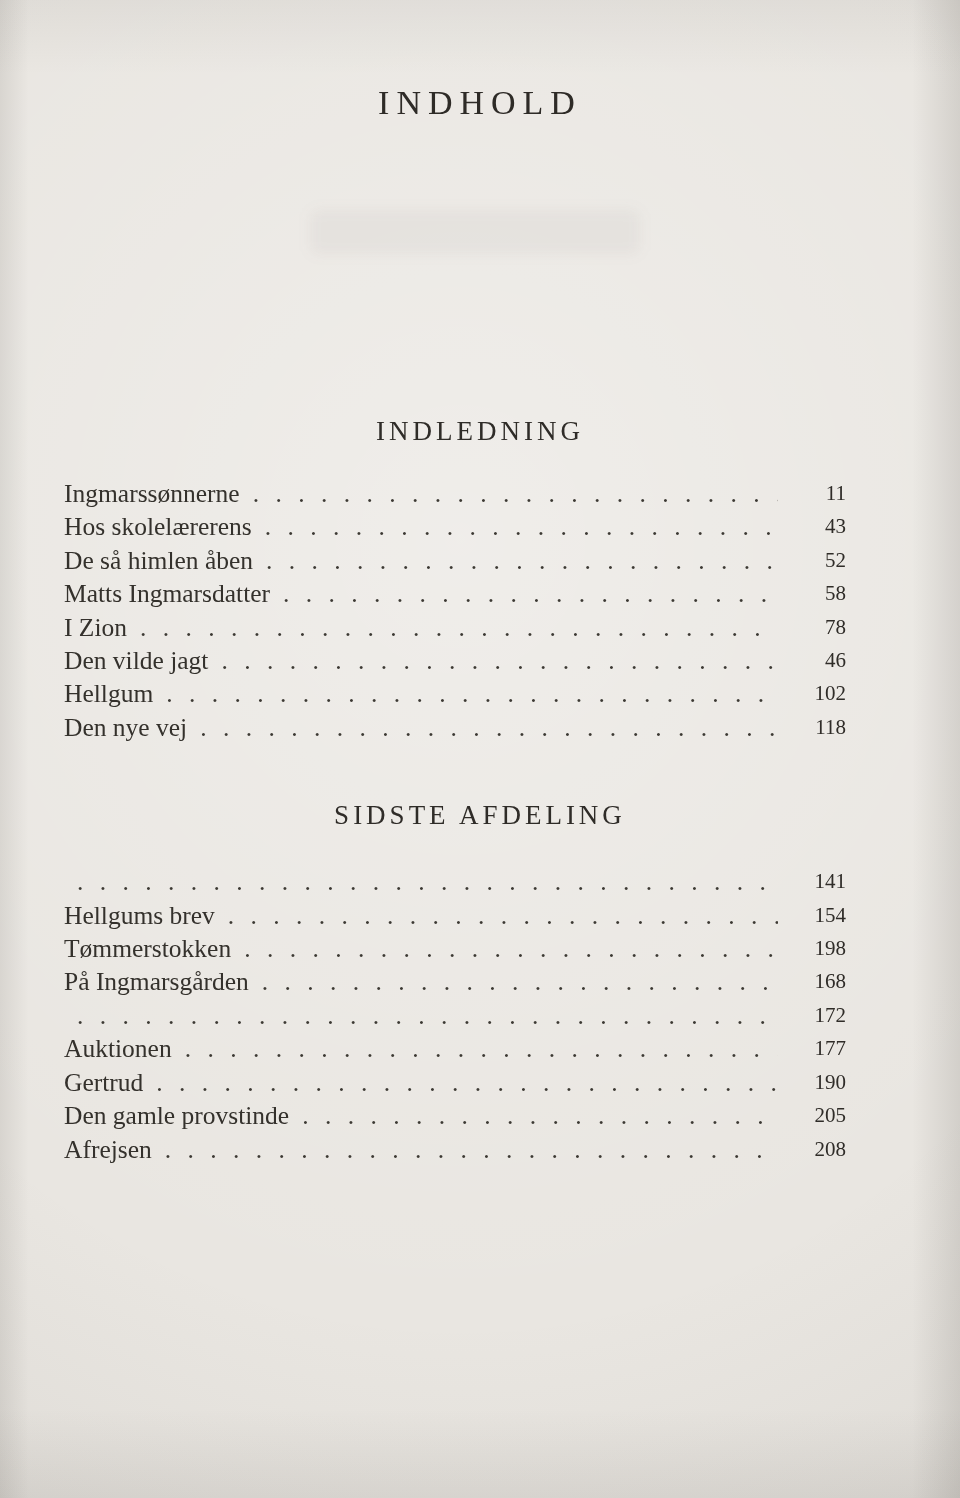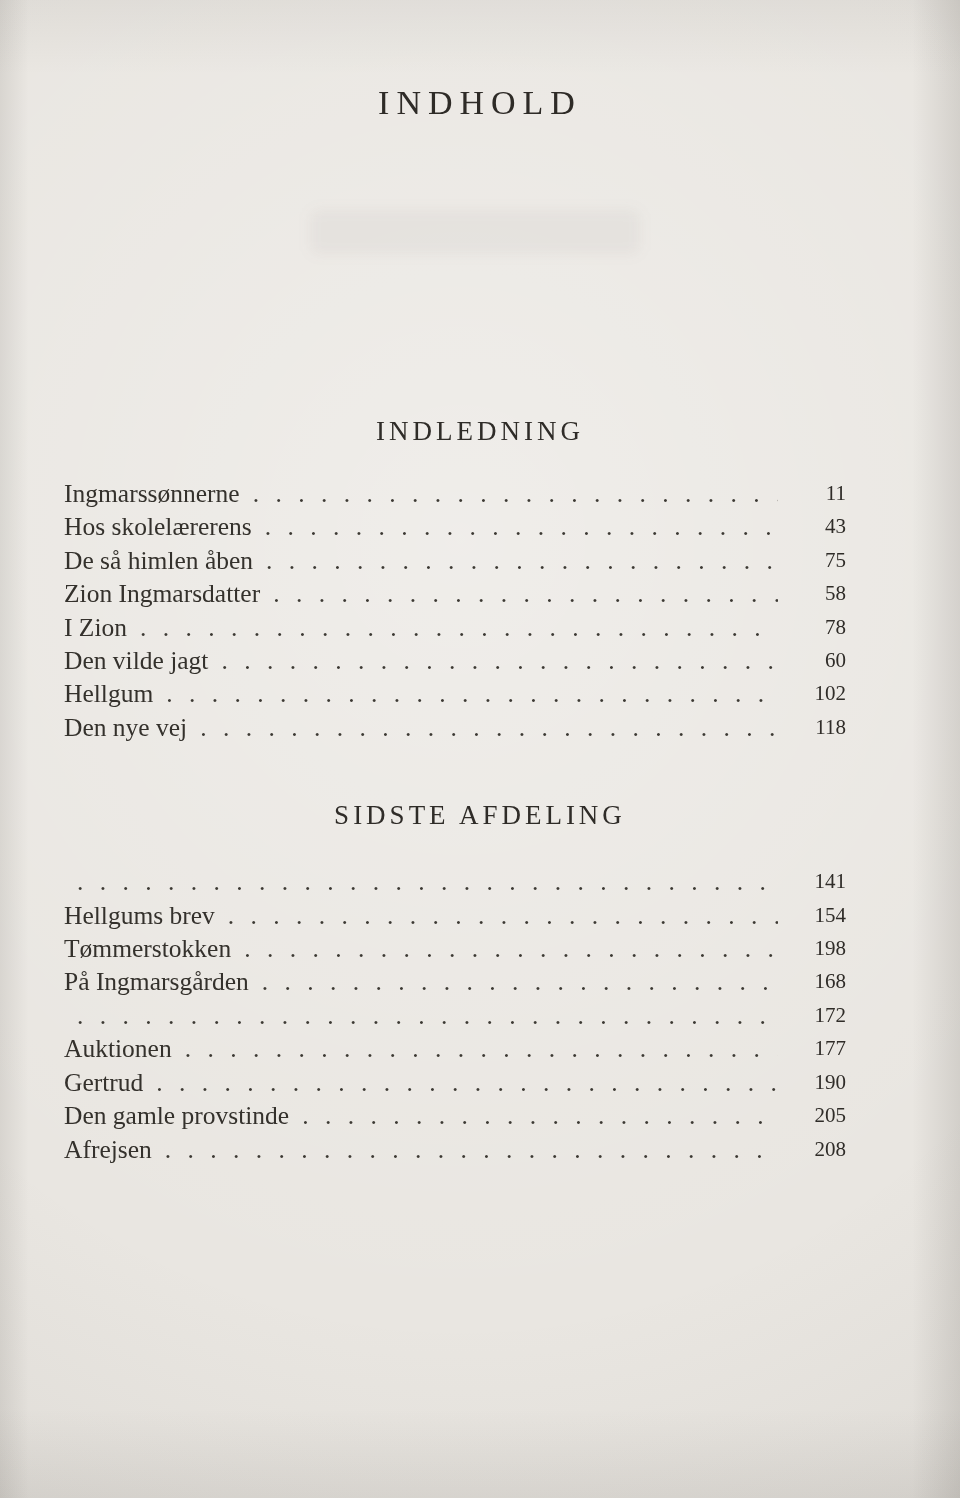--- a/index.html
+++ b/index.html
@@ -96,36 +96,36 @@
       <section class="section">
         <div class="rows">
           <div class="row">
             <span class="label">Hos skolelærerens</span>
             <span class="dots">. . . . . . . . . . . . . . . . . . . . . . . . . . . . . . . . . . . . . . . . . . . . . . . . . . . . . . . . . . . . </span>
             <span class="num">43</span>
           </div>
           <div class="row">
             <span class="label">De så himlen åben</span>
             <span class="dots">. . . . . . . . . . . . . . . . . . . . . . . . . . . . . . . . . . . . . . . . . . . . . . . . . . . . . . . . . . . . </span>
-            <span class="num">75</span>
+            <span class="num">52</span>
           </div>
           <div class="row">
-            <span class="label">Zion Ingmarsdatter</span>
+            <span class="label">Matts Ingmarsdatter</span>
             <span class="dots">. . . . . . . . . . . . . . . . . . . . . . . . . . . . . . . . . . . . . . . . . . . . . . . . . . . . . . . . . . . . </span>
             <span class="num">58</span>
           </div>
           <div class="row">
             <span class="label">I Zion</span>
             <span class="dots">. . . . . . . . . . . . . . . . . . . . . . . . . . . . . . . . . . . . . . . . . . . . . . . . . . . . . . . . . . . . </span>
             <span class="num">78</span>
           </div>
           <div class="row">
             <span class="label">Den vilde jagt</span>
             <span class="dots">. . . . . . . . . . . . . . . . . . . . . . . . . . . . . . . . . . . . . . . . . . . . . . . . . . . . . . . . . . . . </span>
-            <span class="num">60</span>
+            <span class="num">46</span>
           </div>
           <div class="row">
             <span class="label">Hellgum</span>
             <span class="dots">. . . . . . . . . . . . . . . . . . . . . . . . . . . . . . . . . . . . . . . . . . . . . . . . . . . . . . . . . . . . </span>
             <span class="num">102</span>
           </div>
           <div class="row">
             <span class="label">Den nye vej</span>
             <span class="dots">. . . . . . . . . . . . . . . . . . . . . . . . . . . . . . . . . . . . . . . . . . . . . . . . . . . . . . . . . . . . </span>
             <span class="num">118</span>

